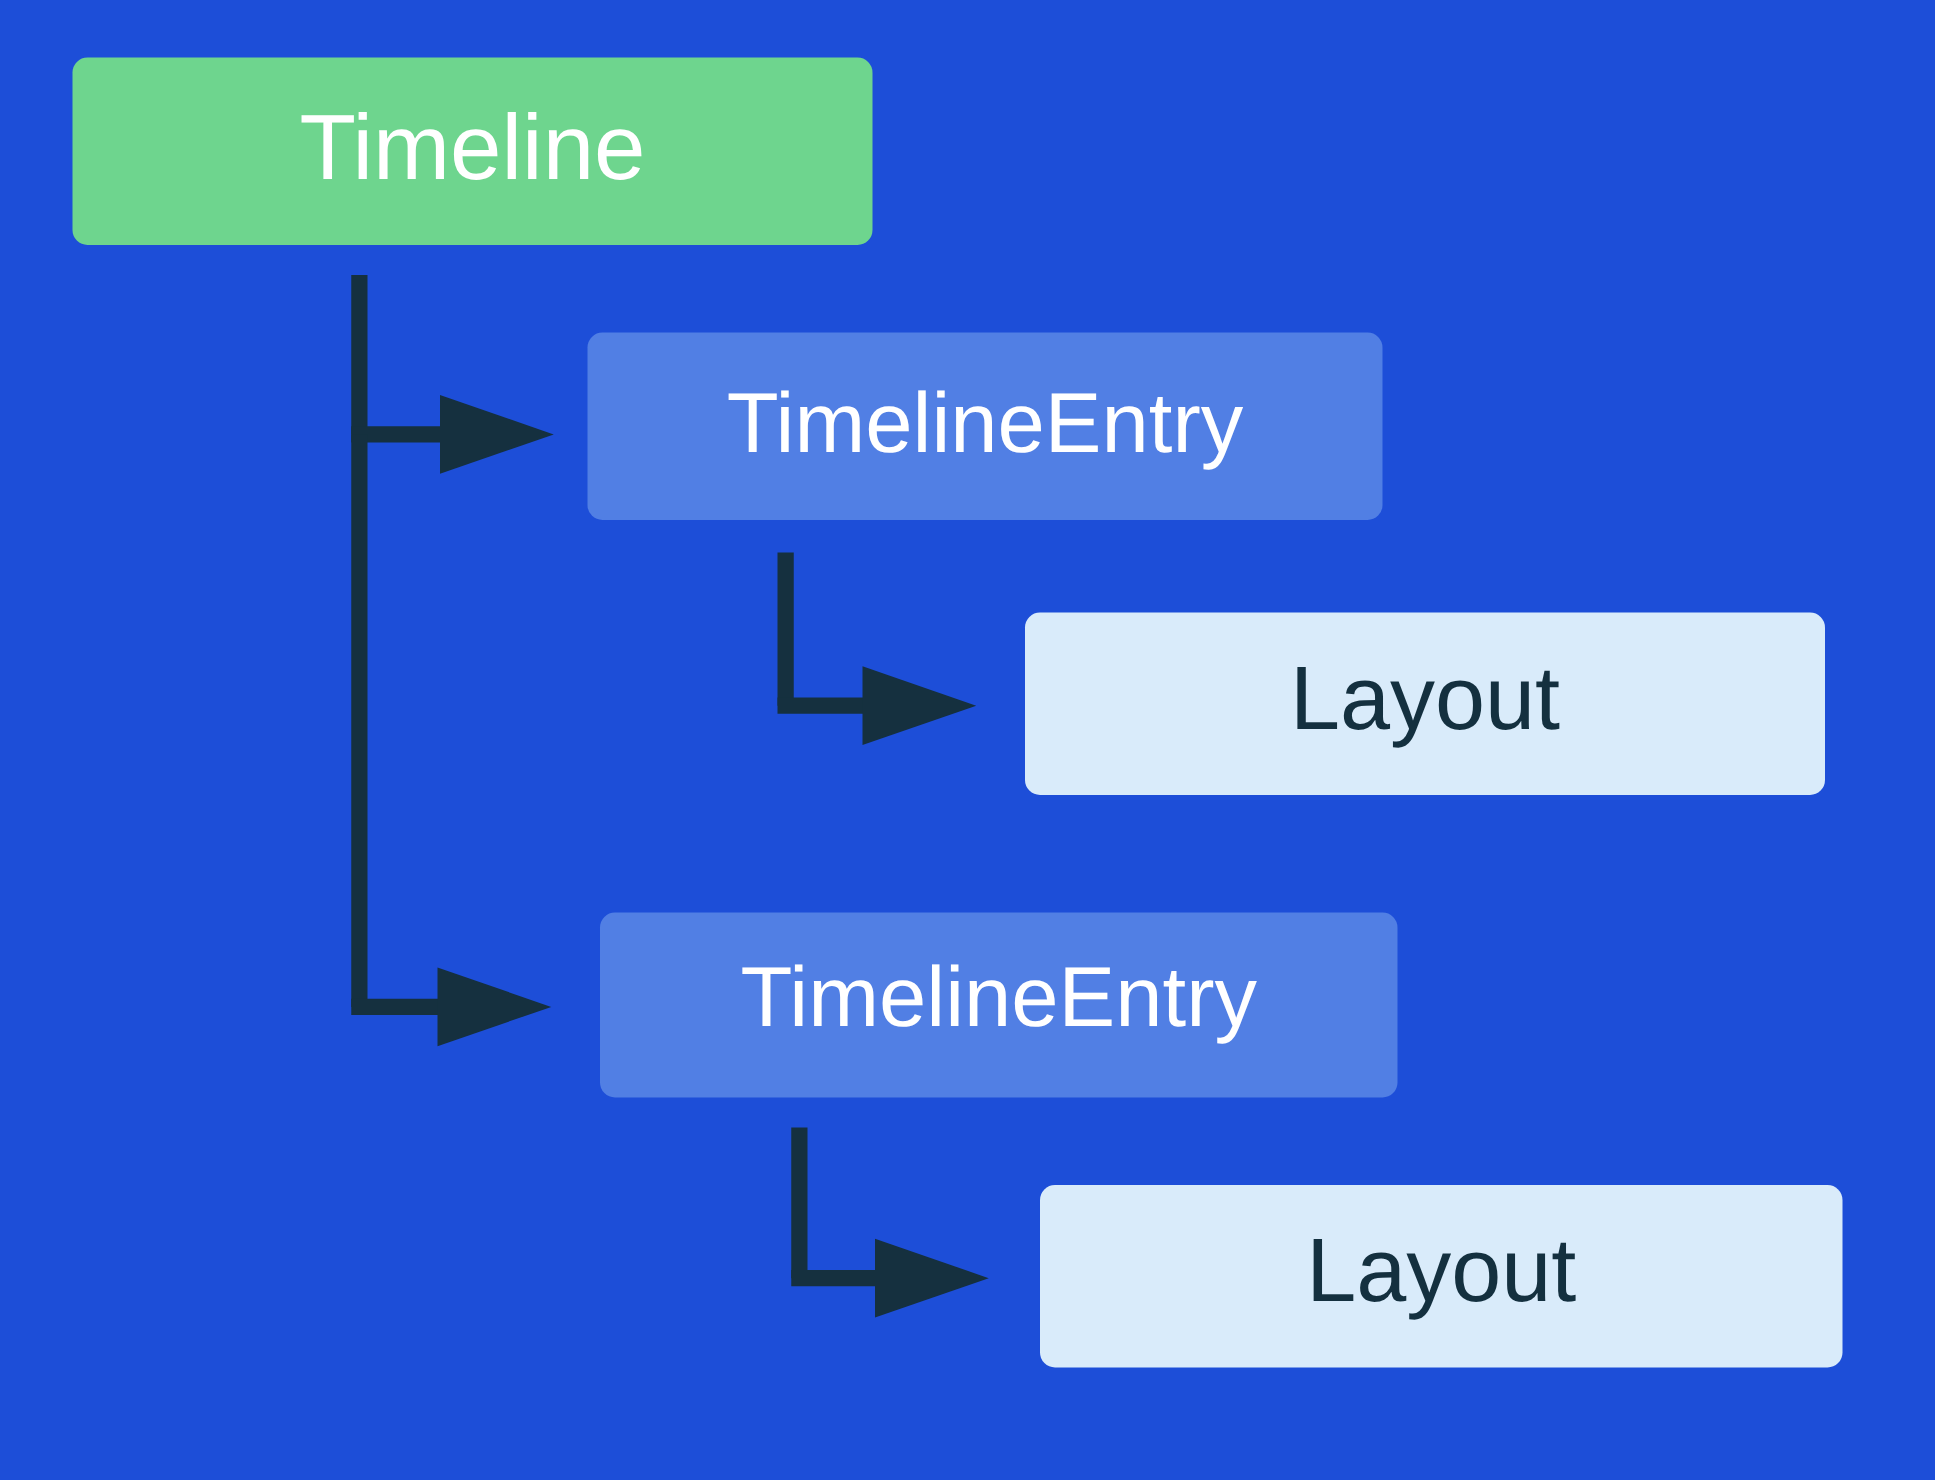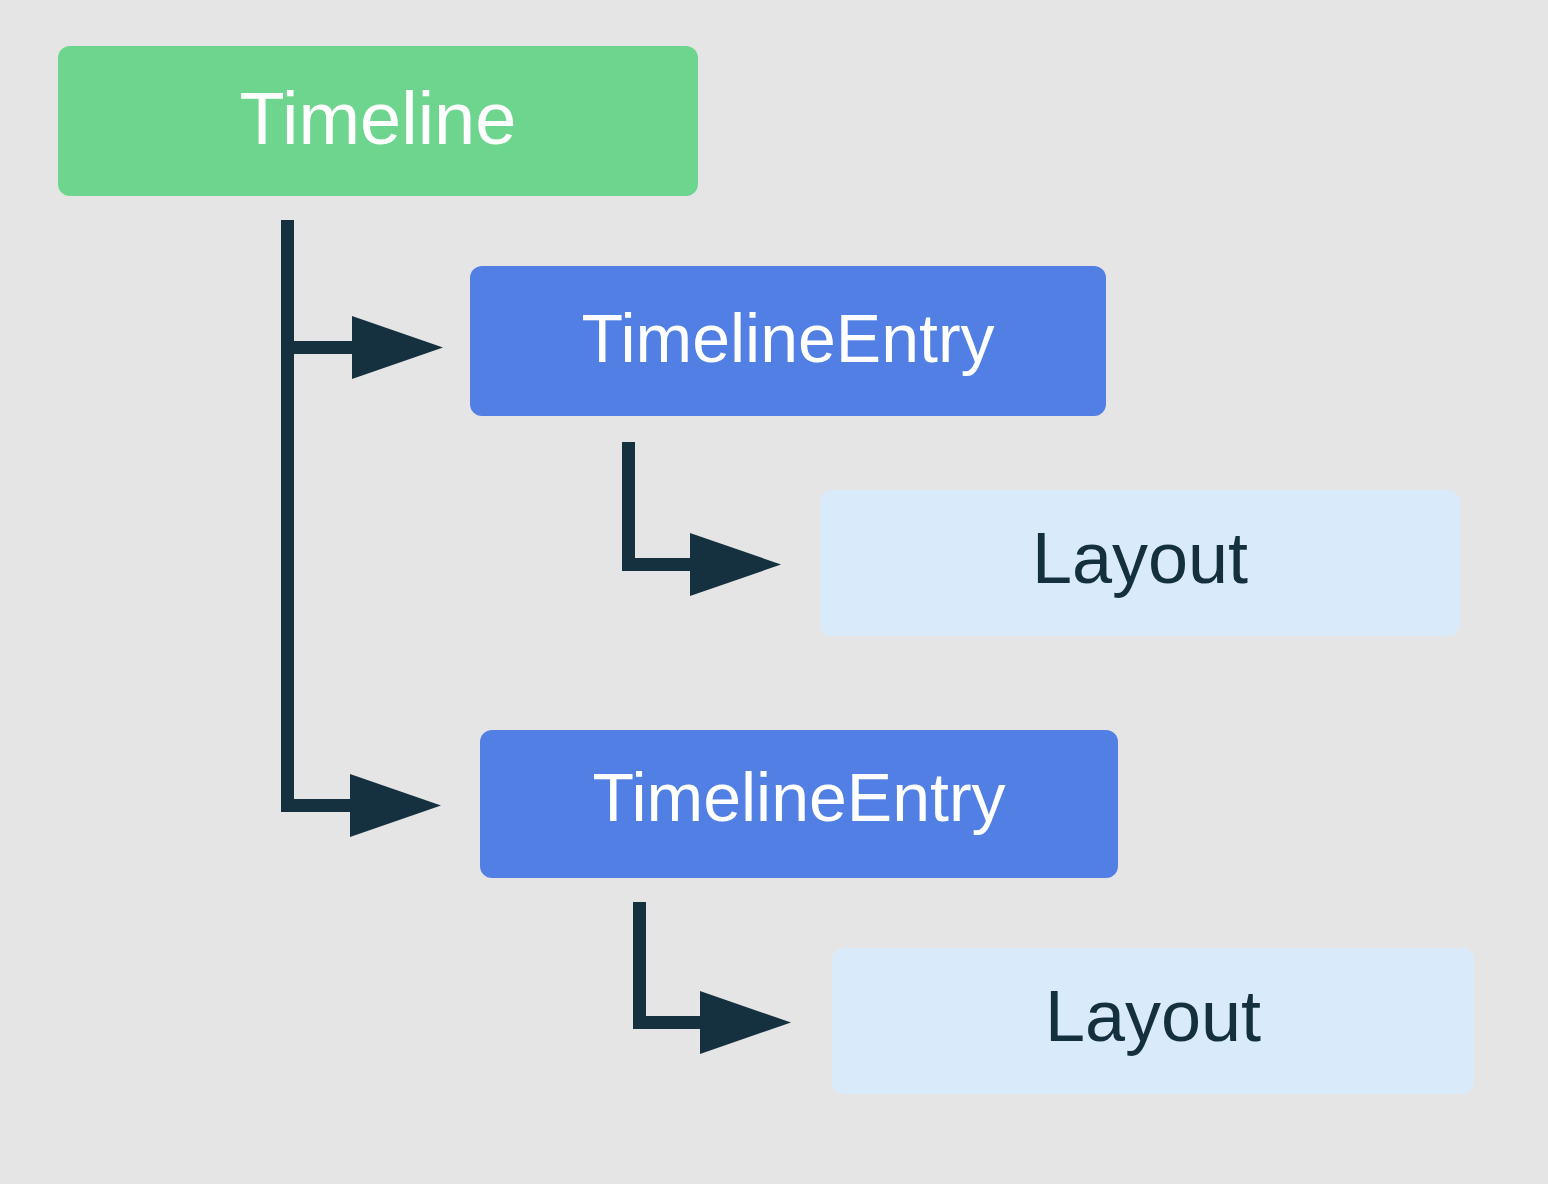--- a/index.html
+++ b/index.html
@@ -10,21 +10,21 @@
   body {
     width: 1548px;
     height: 1184px;
     font-family: "Liberation Sans", sans-serif;
     overflow: hidden;
   }
   #diagram-root {
     position: relative;
     width: 1548px;
     height: 1184px;
-    background: #e5e5e5;
+    background: #1d4ed8;
   }
   svg.diagram-canvas {
     display: block;
     width: 1548px;
     height: 1184px;
   }
   .node-label {
     font-family: "Liberation Sans", sans-serif;
     font-weight: 400;
     text-anchor: middle;

